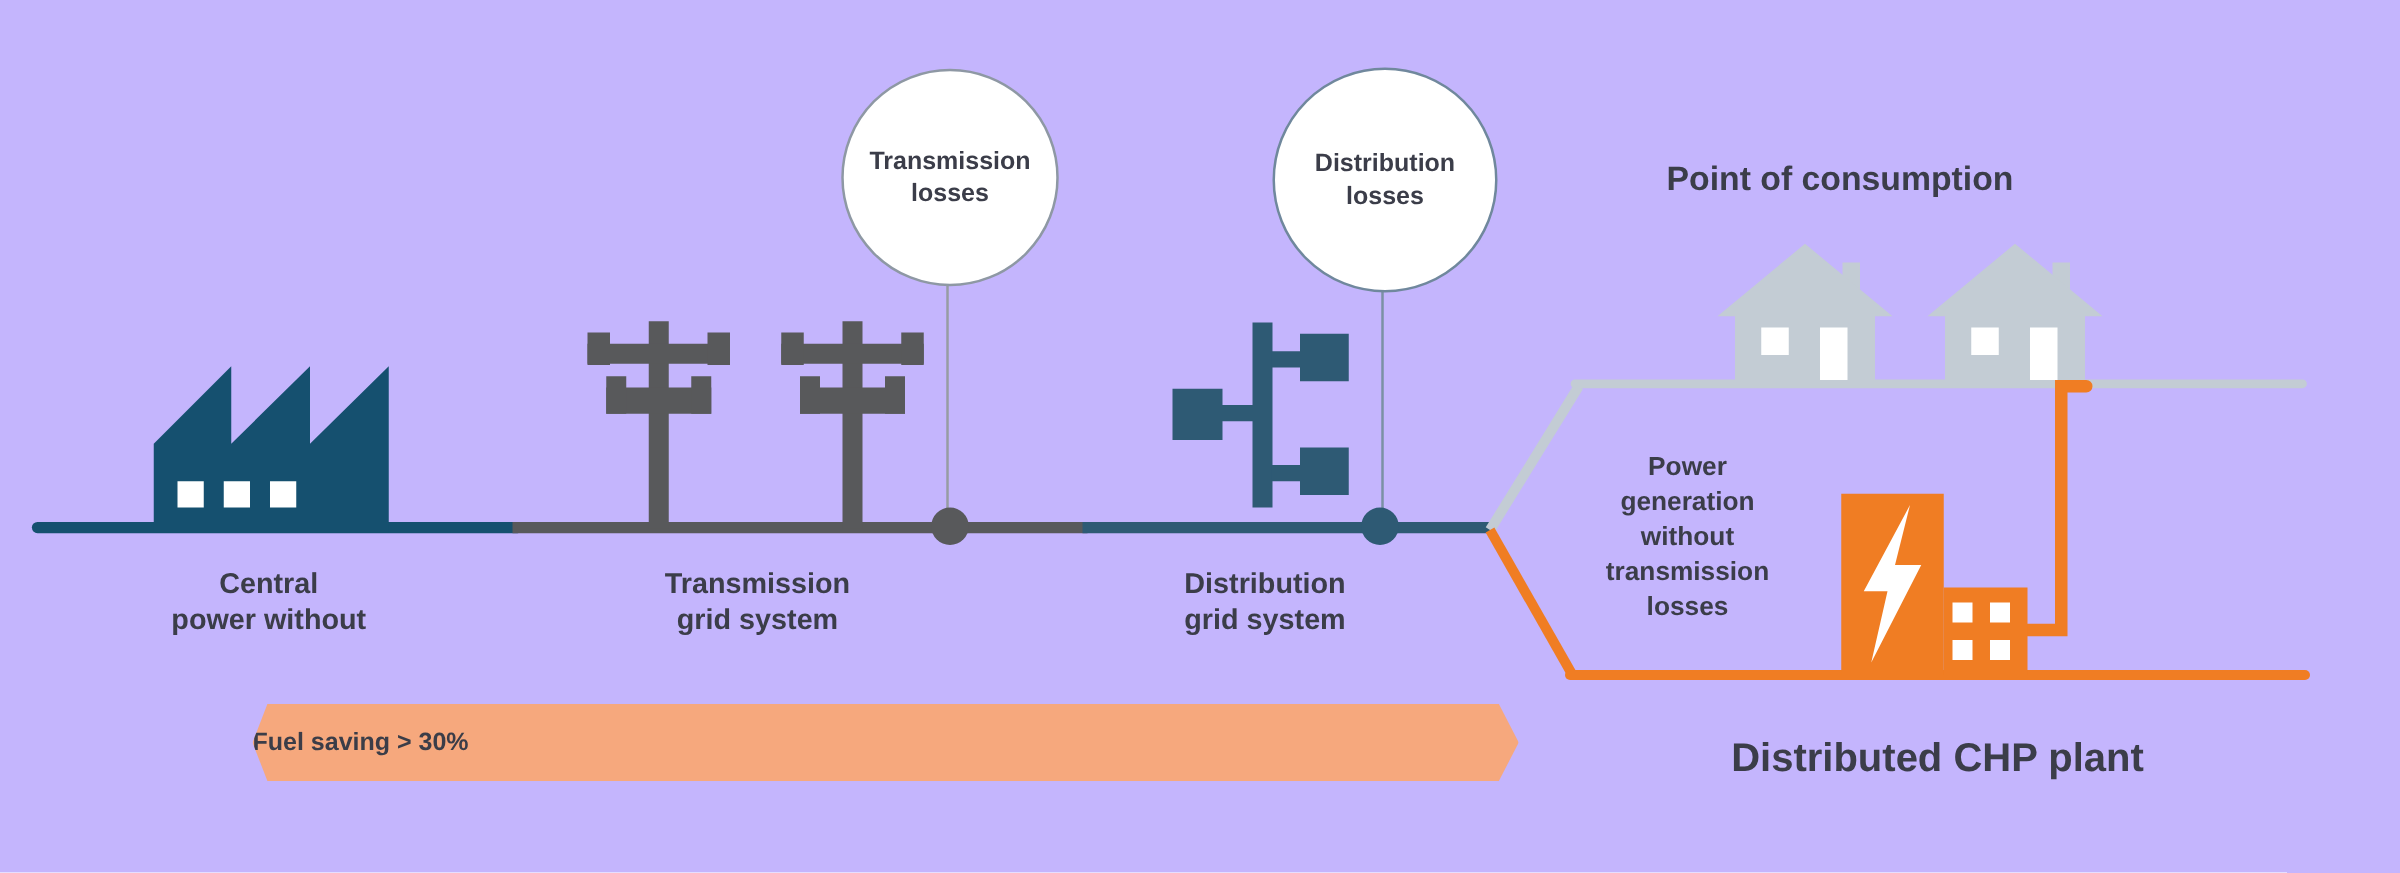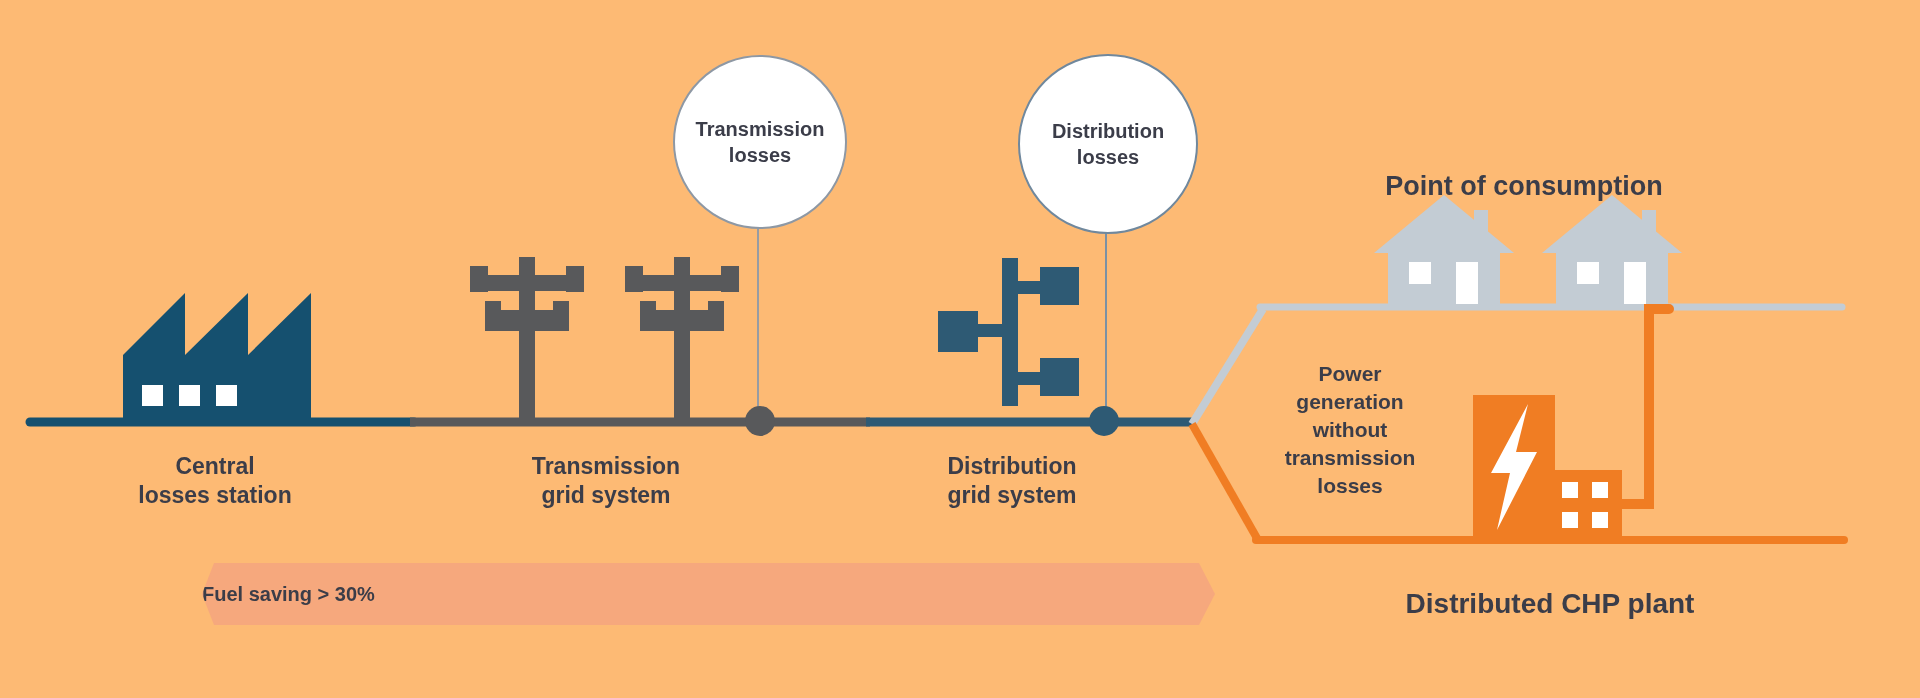--- a/index.html
+++ b/index.html
@@ -1,28 +1,28 @@
 <!DOCTYPE html>
 <html><head>
 <meta charset="utf-8">
 <style>
   html,body{margin:0;padding:0;background:#fff;}
   .stage{
-    position:relative;width:1920px;height:698px;background:#fdba74;overflow:hidden;
+    position:relative;width:1920px;height:698px;background:#c4b5fd;overflow:hidden;
     font-family:"Liberation Sans", sans-serif;color:#3b3d49;
   }
   .stage svg{position:absolute;left:0;top:0;z-index:1;}
   .label{
     position:absolute;z-index:2;text-align:center;font-weight:700;
     white-space:pre-line;line-height:1.28;color:#3b3d49;
   }
   .node-label{font-size:23px;}
   .side-label{font-size:21px;line-height:1.33;text-align:center;}
   .title-label{font-size:27px;}
-  .chp-label{font-size:28px;}
+  .chp-label{font-size:32px;}
   .loss-circle{
     position:absolute;z-index:3;background:#ffffff;border-radius:50%;
     display:flex;align-items:center;justify-content:center;text-align:center;
     font-weight:700;font-size:20px;line-height:1.3;white-space:pre-line;color:#3b3d49;
   }
   .circle-transmission{left:673px;top:55px;width:170px;height:170px;border:2px solid #8e98a4;}
   .circle-distribution{left:1018px;top:54px;width:176px;height:176px;border:2px solid #70889d;}
   .banner{
     position:absolute;z-index:2;left:202px;top:563px;width:1013px;height:62px;
     background:#f6a87d;display:flex;align-items:center;
@@ -124,24 +124,24 @@
 
   <div class="loss-circle circle-transmission">
     <span>Transmission
 losses</span>
   </div>
   <div class="loss-circle circle-distribution">
     <span>Distribution
 losses</span>
   </div>
 
-  <div class="label title-label" style="left:1324px;top:126px;width:400px;margin-top:43px;">Point of consumption</div>
+  <div class="label title-label" style="left:1272px;top:126px;width:400px;">Point of consumption</div>
 
   <div class="label node-label" style="left:65px;top:452px;width:300px;">Central
-losses station</div>
+power without</div>
 
   <div class="label node-label" style="left:456px;top:452px;width:300px;">Transmission
 grid system</div>
 
   <div class="label node-label" style="left:862px;top:452px;width:300px;">Distribution
 grid system</div>
 
   <div class="label side-label" style="left:1220px;top:360px;width:260px;">Power
 generation
 without

